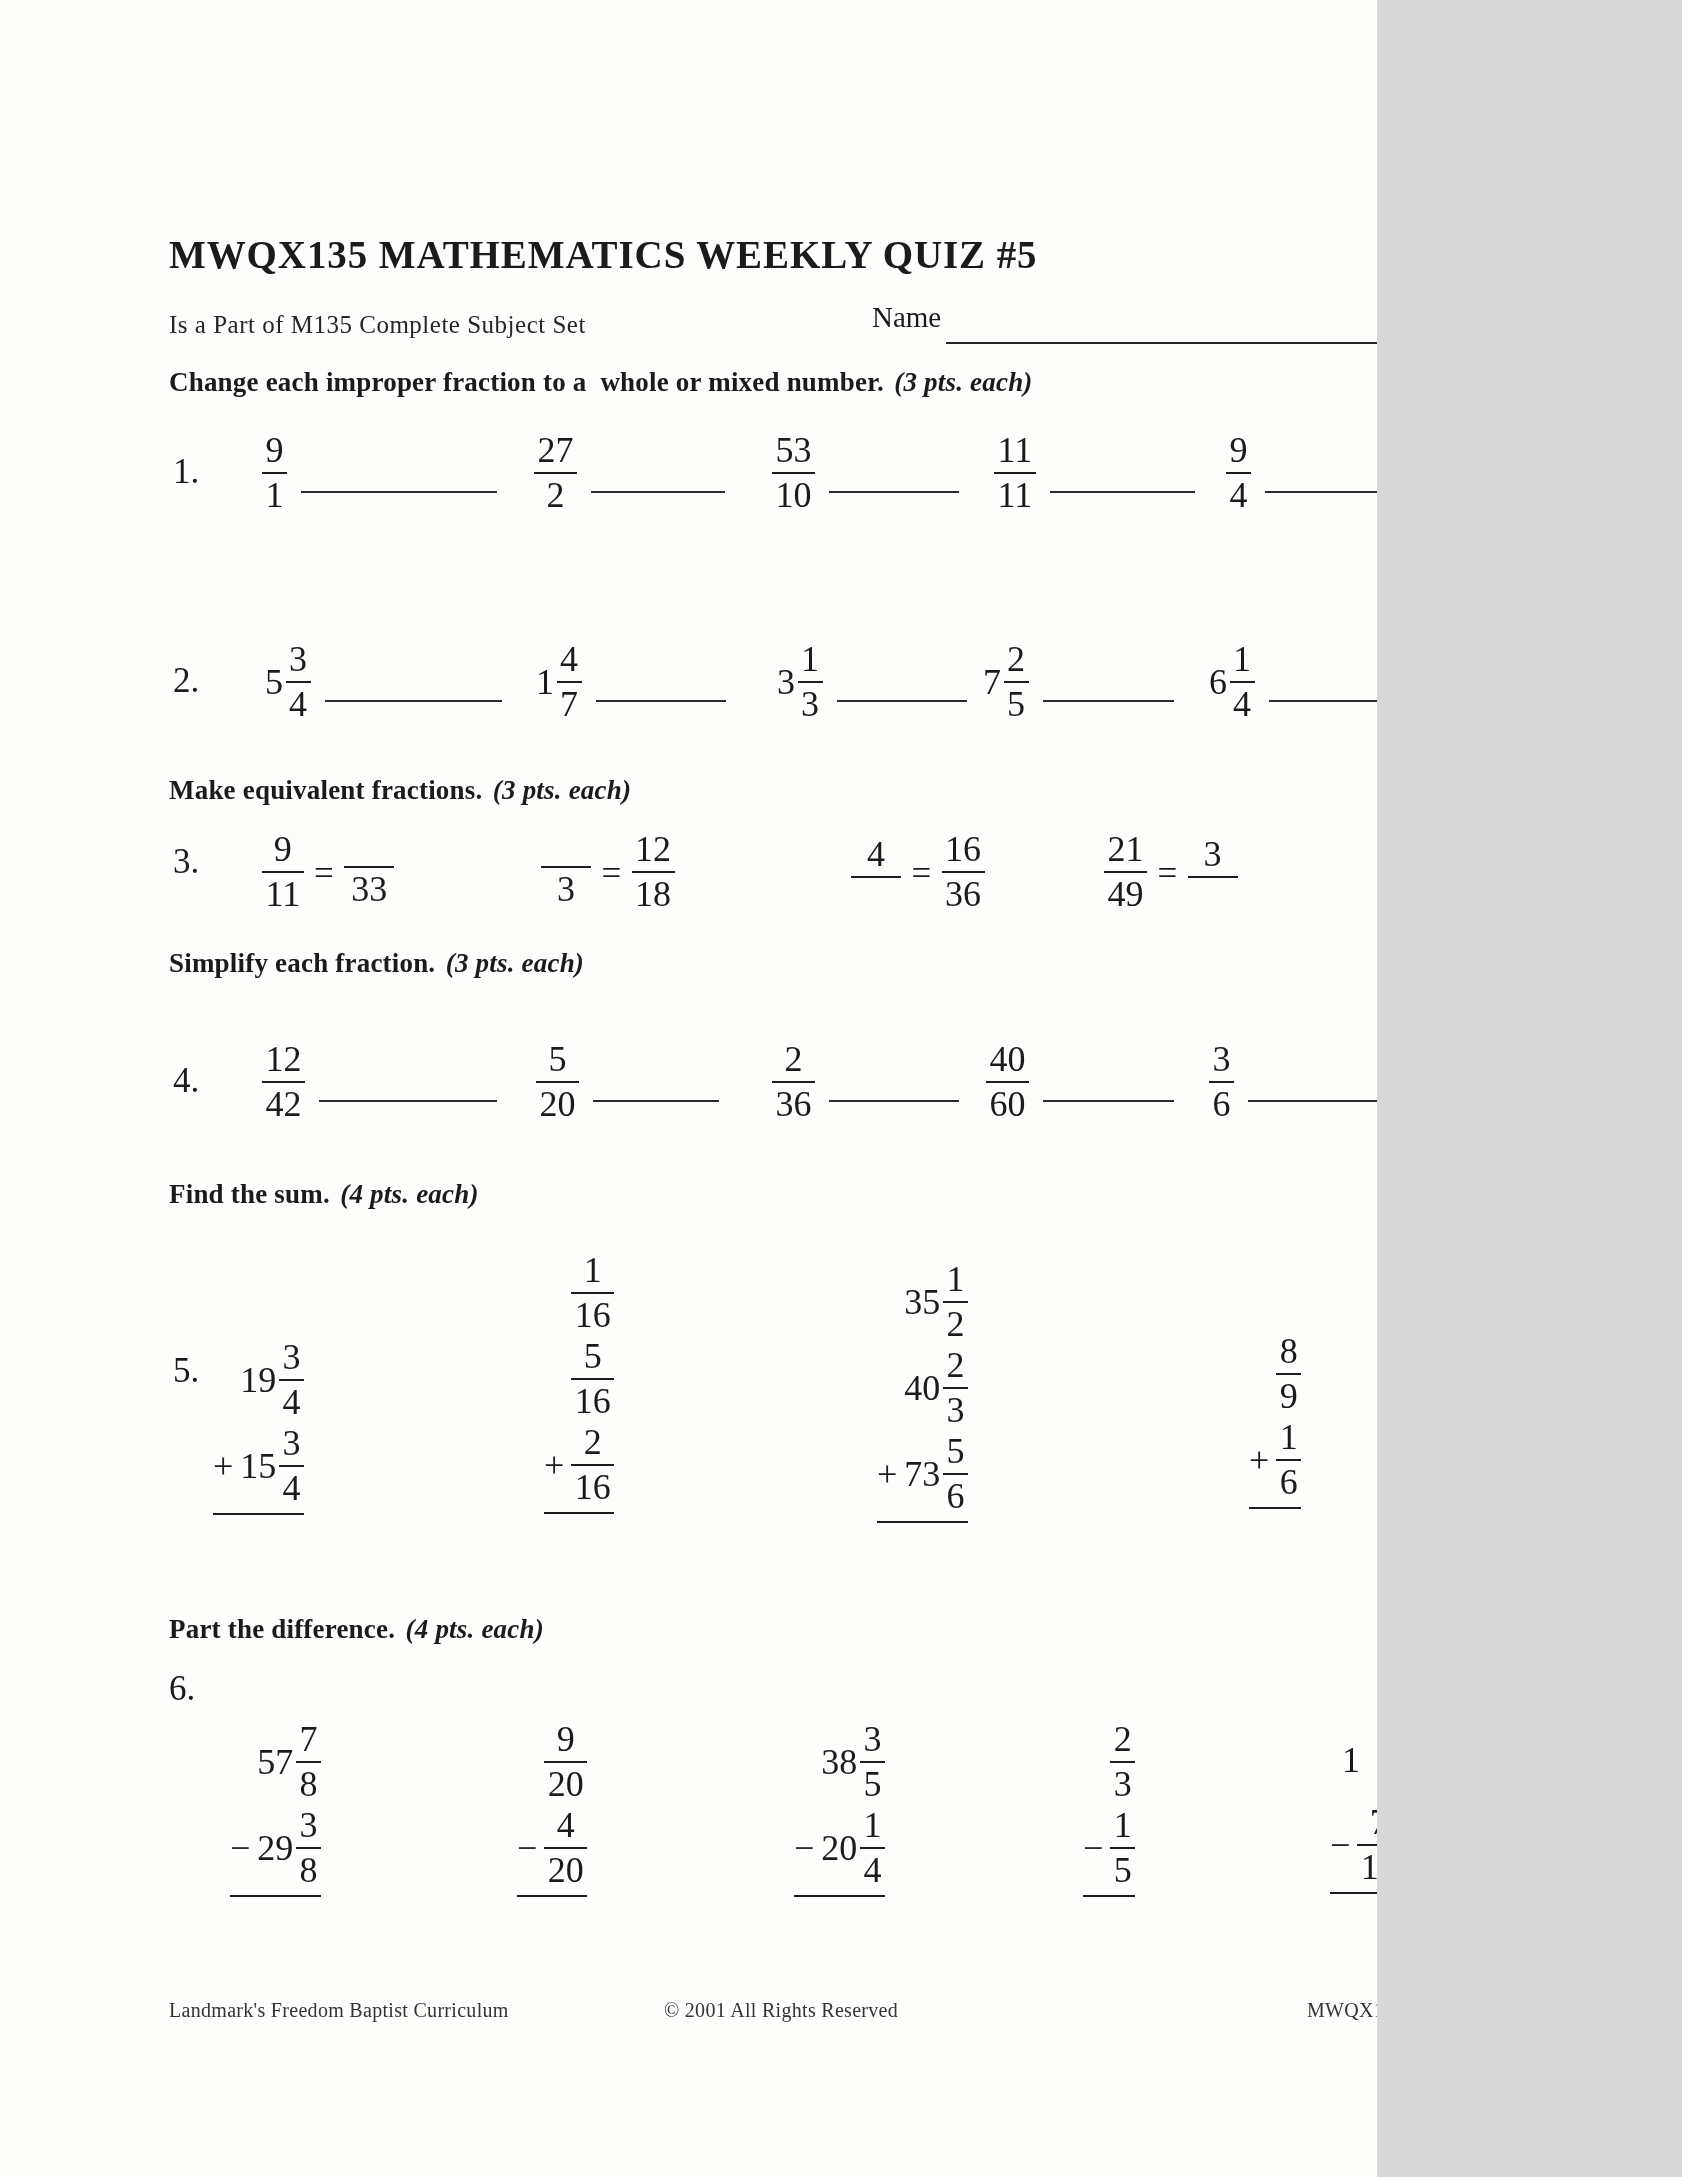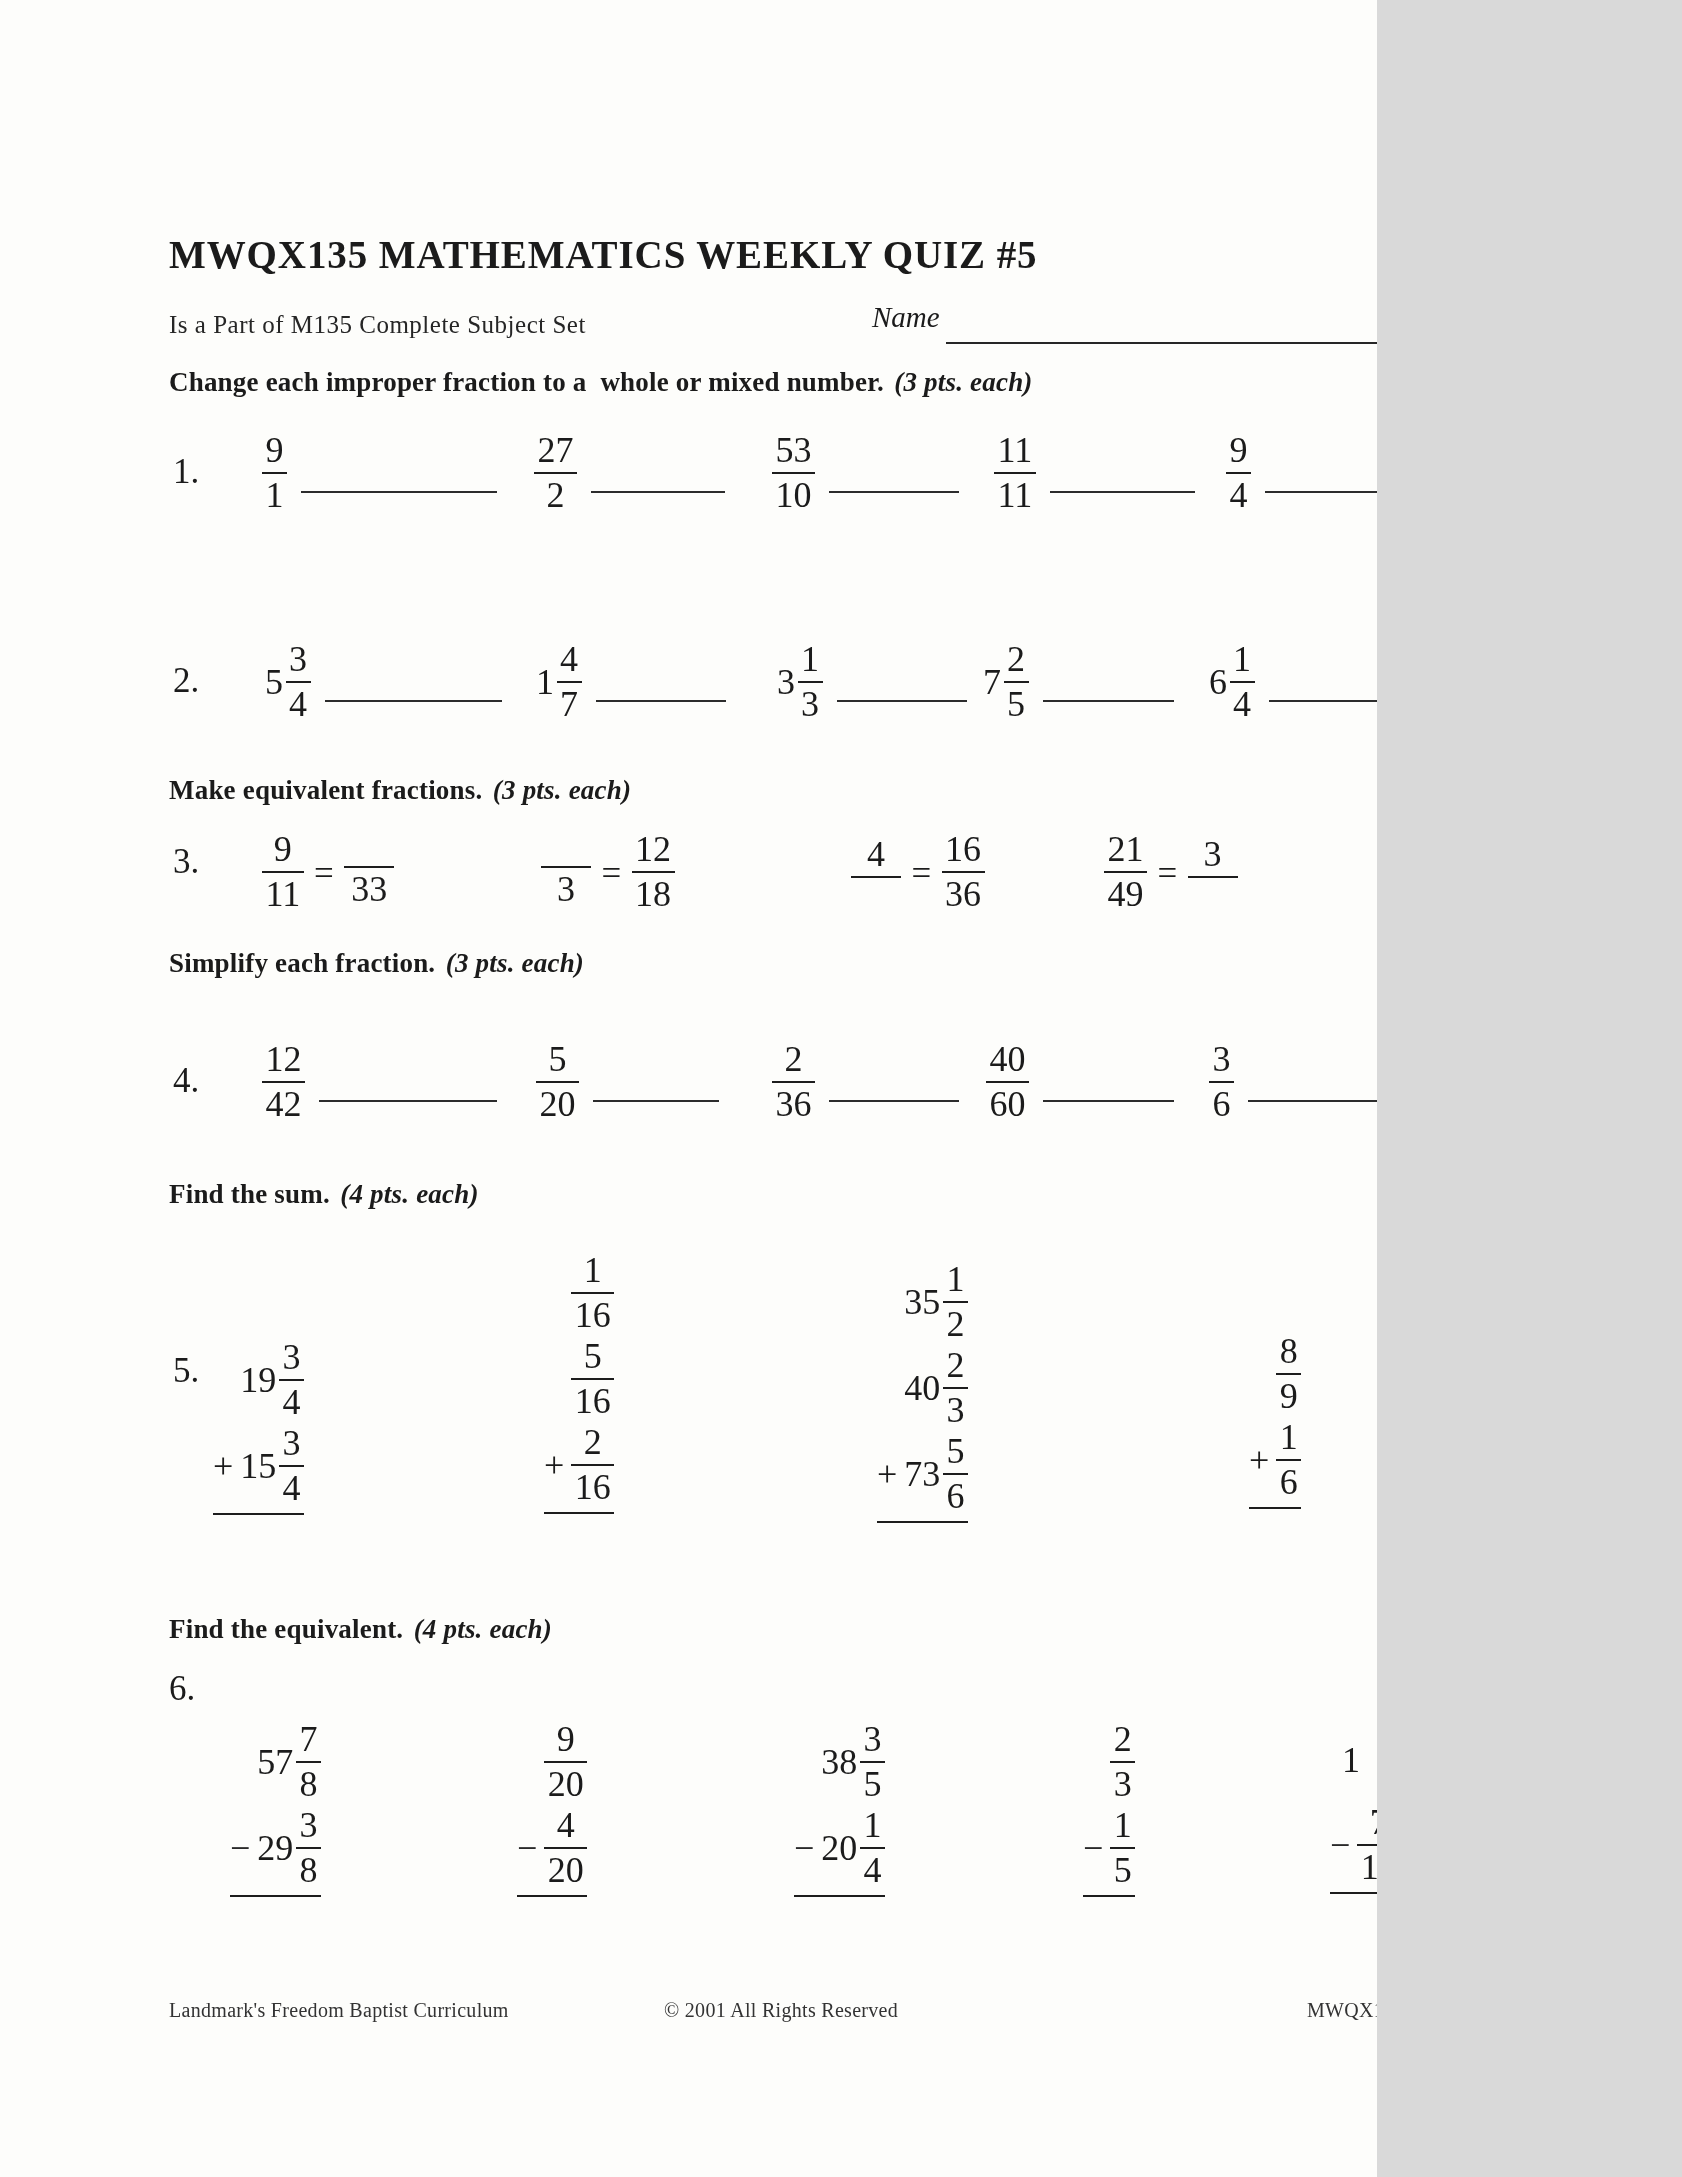--- a/index.html
+++ b/index.html
@@ -2,21 +2,21 @@
 <html style="font-size:14px"><head>
 <meta charset="utf-8">
 <style>
   html,body{margin:0;padding:0;background:#d9d9d9;}
   .page{
     position:relative;width:1377px;height:2177px;background:#fdfdfb;
     font-family:"Liberation Serif","DejaVu Serif",serif;color:#1b1b1b;overflow:hidden;
   }
   .title{position:absolute;left:169px;top:232px;font-size:39px;font-weight:bold;letter-spacing:0.9px;white-space:nowrap;}
   .subtitle{position:absolute;left:169px;top:311px;font-size:25px;letter-spacing:0.5px;color:#262626;white-space:nowrap;}
-  .namelabel{position:absolute;left:872px;top:301px;font-size:29px;font-style:italic;}
+  .namelabel{position:absolute;left:872px;top:301px;font-size:29px;}
   .nameline{position:absolute;left:946px;top:313px;width:453px;height:29px;border-bottom:2.6px solid #262626;}
 
   .sechead{position:absolute;left:169px;font-size:27px;font-weight:bold;letter-spacing:0.2px;white-space:nowrap;}
   .sechead .pts{font-style:italic;margin-left:10.4px;}
 
   .probrow{position:absolute;left:0;width:100%;height:104px;}
   .pnum{position:absolute;left:173px;top:21px;font-size:35px;}
   .pnum5{position:absolute;font-size:35px;}
 
   .frac{display:inline-grid;justify-items:center;line-height:1;}
@@ -379,21 +379,21 @@
               <span class="fbar"></span>
               <span class="den">6</span>
             </span>
           </span>
         </div>
         <div class="vunderline"></div>
       </div>
     </div>
 
   <div class="sechead" style="top:1614px">
-    <span>Find the equivalent.</span><span class="pts">(4 pts. each)</span>
+    <span>Part the difference.</span><span class="pts">(4 pts. each)</span>
   </div>
   <div class="vsec" id="sec-diff">
     <span class="pnum5" style="left:169px;top:1669px">6.</span>
   <div class="vprob" style="left: 230px; top: 1721px;">
         <div class="vrow">
           <span class="operand">
             <span class="whole">57</span>
             <span class="frac">
               <span class="num">7</span>
               <span class="fbar"></span>

